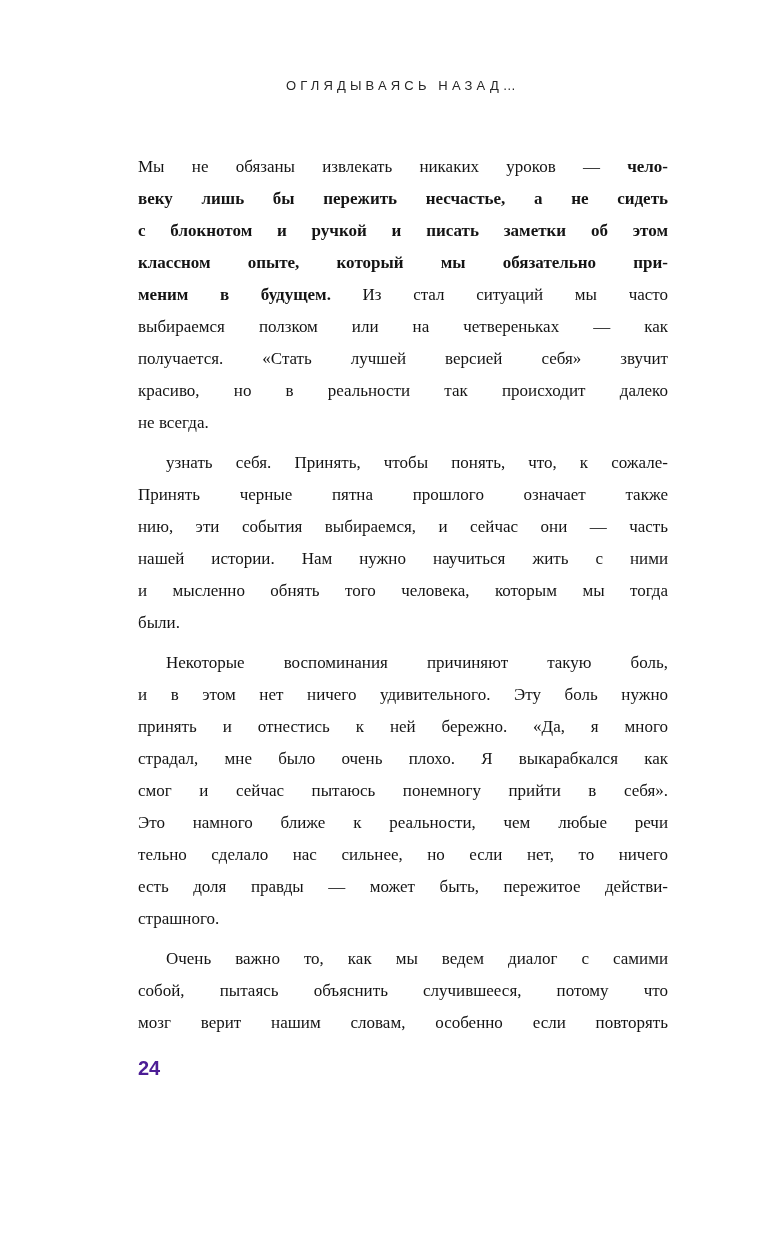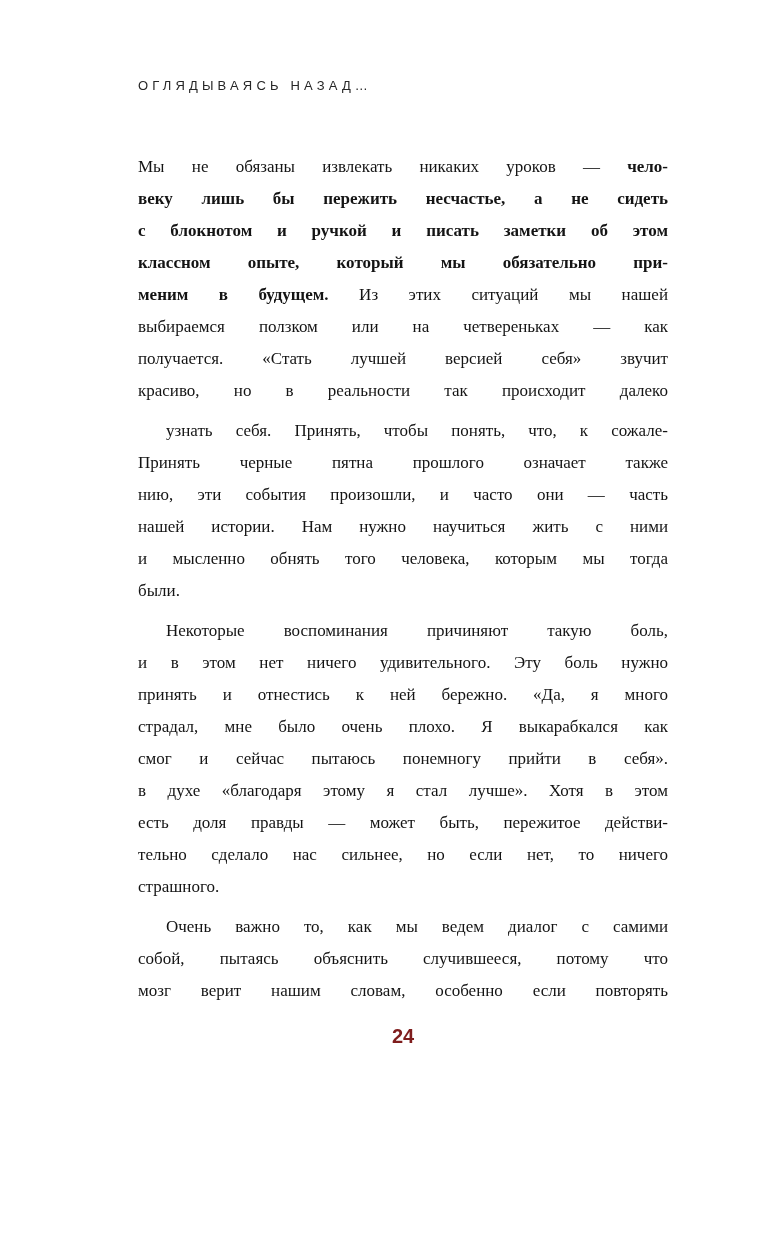--- a/index.html
+++ b/index.html
@@ -20,21 +20,21 @@
     top: 0;
     width: 530px;
   }
   .running-header {
     margin-top: 78px;
     font-family: "Liberation Sans", sans-serif;
     font-size: 13px;
     font-weight: 400;
     letter-spacing: 0.32em;
     text-transform: uppercase;
-    text-align: left;
+    text-align: center;
     color: #262626;
     white-space: nowrap;
   }
   .text-block {
     margin-top: 58px;
     font-family: Liberation Serif, serif;
     font-size: 17px;
     color: #141414;
   }
   .para + .para {
@@ -51,61 +51,62 @@
     -moz-text-align-last: left;
   }
   .para.indent .line:first-child {
     text-indent: 28px;
   }
   .b {
     font-weight: 700;
   }
   .page-number {
     margin-top: 18px;
-    text-align: center;
+    text-align: left;
     font-family: "Liberation Sans", sans-serif;
     font-size: 20px;
     font-weight: 700;
-    color: #7f1d1d;
+    color: #4c1d95;
   }
 </style>
 </head>
 <body>
 
 <div class="page">
   <div class="column">
     <div class="running-header">ОГЛЯДЫВАЯСЬ НАЗАД…</div>
     <div class="text-block">
         <div class="para">
           <div class="line"><span>Мы не обязаны извлекать никаких уроков — </span><span class="b">чело-</span></div>
           <div class="line"><span class="b">веку лишь бы пережить несчастье, а не сидеть</span></div>
           <div class="line"><span class="b">с блокнотом и ручкой и писать заметки об этом</span></div>
           <div class="line"><span class="b">классном опыте, который мы обязательно при-</span></div>
-          <div class="line"><span class="b">меним в будущем.</span><span> Из этих ситуаций мы нашей</span></div>
+          <div class="line"><span class="b">меним в будущем.</span><span> Из стал ситуаций мы часто</span></div>
           <div class="line"><span>выбираемся ползком или на четвереньках — как</span></div>
           <div class="line"><span>получается. «Стать лучшей версией себя» звучит</span></div>
           <div class="line"><span>красиво, но в реальности так происходит далеко</span></div>
+          <div class="line last"><span>не всегда.</span></div>
         </div>
         <div class="para indent">
           <div class="line"><span>узнать себя. Принять, чтобы понять, что, к сожале-</span></div>
           <div class="line"><span>Принять черные пятна прошлого означает также</span></div>
-          <div class="line"><span>нию, эти события произошли, и часто они — часть</span></div>
+          <div class="line"><span>нию, эти события выбираемся, и сейчас они — часть</span></div>
           <div class="line"><span>нашей истории. Нам нужно научиться жить с ними</span></div>
           <div class="line"><span>и мысленно обнять того человека, которым мы тогда</span></div>
           <div class="line last"><span>были.</span></div>
         </div>
         <div class="para indent">
           <div class="line"><span>Некоторые воспоминания причиняют такую боль,</span></div>
           <div class="line"><span>и в этом нет ничего удивительного. Эту боль нужно</span></div>
           <div class="line"><span>принять и отнестись к ней бережно. «Да, я много</span></div>
           <div class="line"><span>страдал, мне было очень плохо. Я выкарабкался как</span></div>
           <div class="line"><span>смог и сейчас пытаюсь понемногу прийти в себя».</span></div>
-          <div class="line"><span>в духе «благодаря этому я стал лучше». Хотя в этом</span></div>
+          <div class="line"><span>Это намного ближе к реальности, чем любые речи</span></div>
+          <div class="line"><span>тельно сделало нас сильнее, но если нет, то ничего</span></div>
           <div class="line"><span>есть доля правды — может быть, пережитое действи-</span></div>
-          <div class="line"><span>тельно сделало нас сильнее, но если нет, то ничего</span></div>
           <div class="line last"><span>страшного.</span></div>
         </div>
         <div class="para indent">
           <div class="line"><span>Очень важно то, как мы ведем диалог с самими</span></div>
           <div class="line"><span>собой, пытаясь объяснить случившееся, потому что</span></div>
           <div class="line"><span>мозг верит нашим словам, особенно если повторять</span></div>
         </div>
       </div>
     <div class="page-number">24</div>
   </div>

